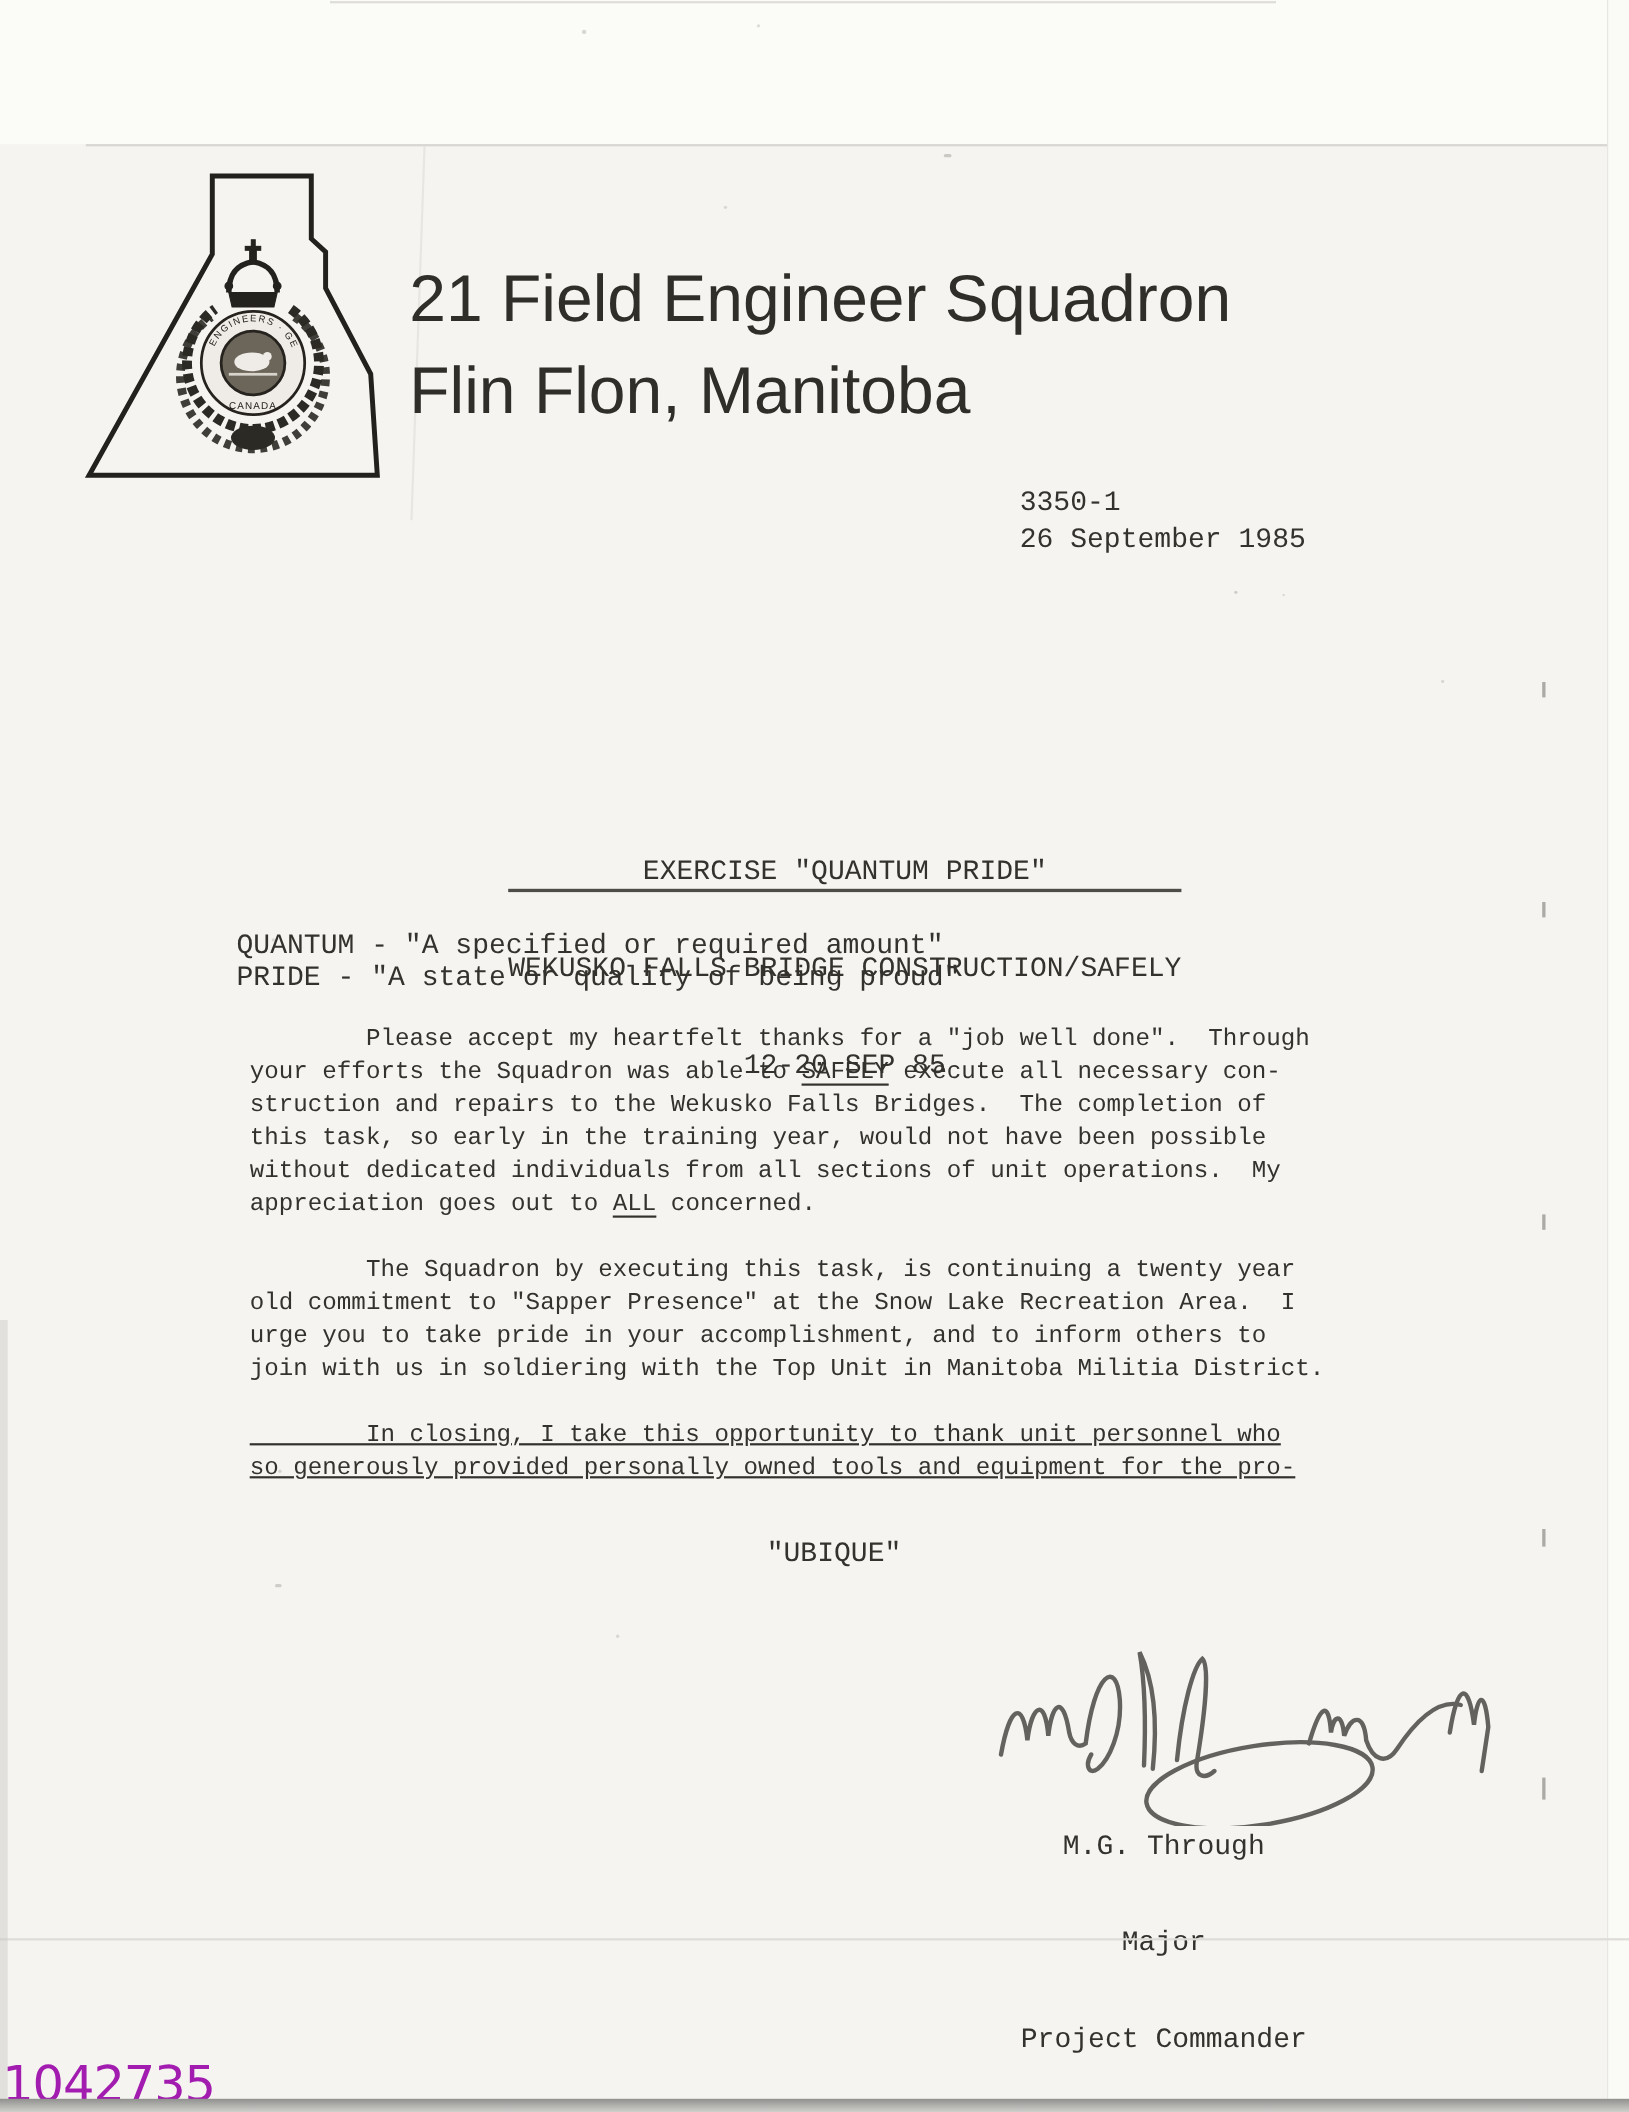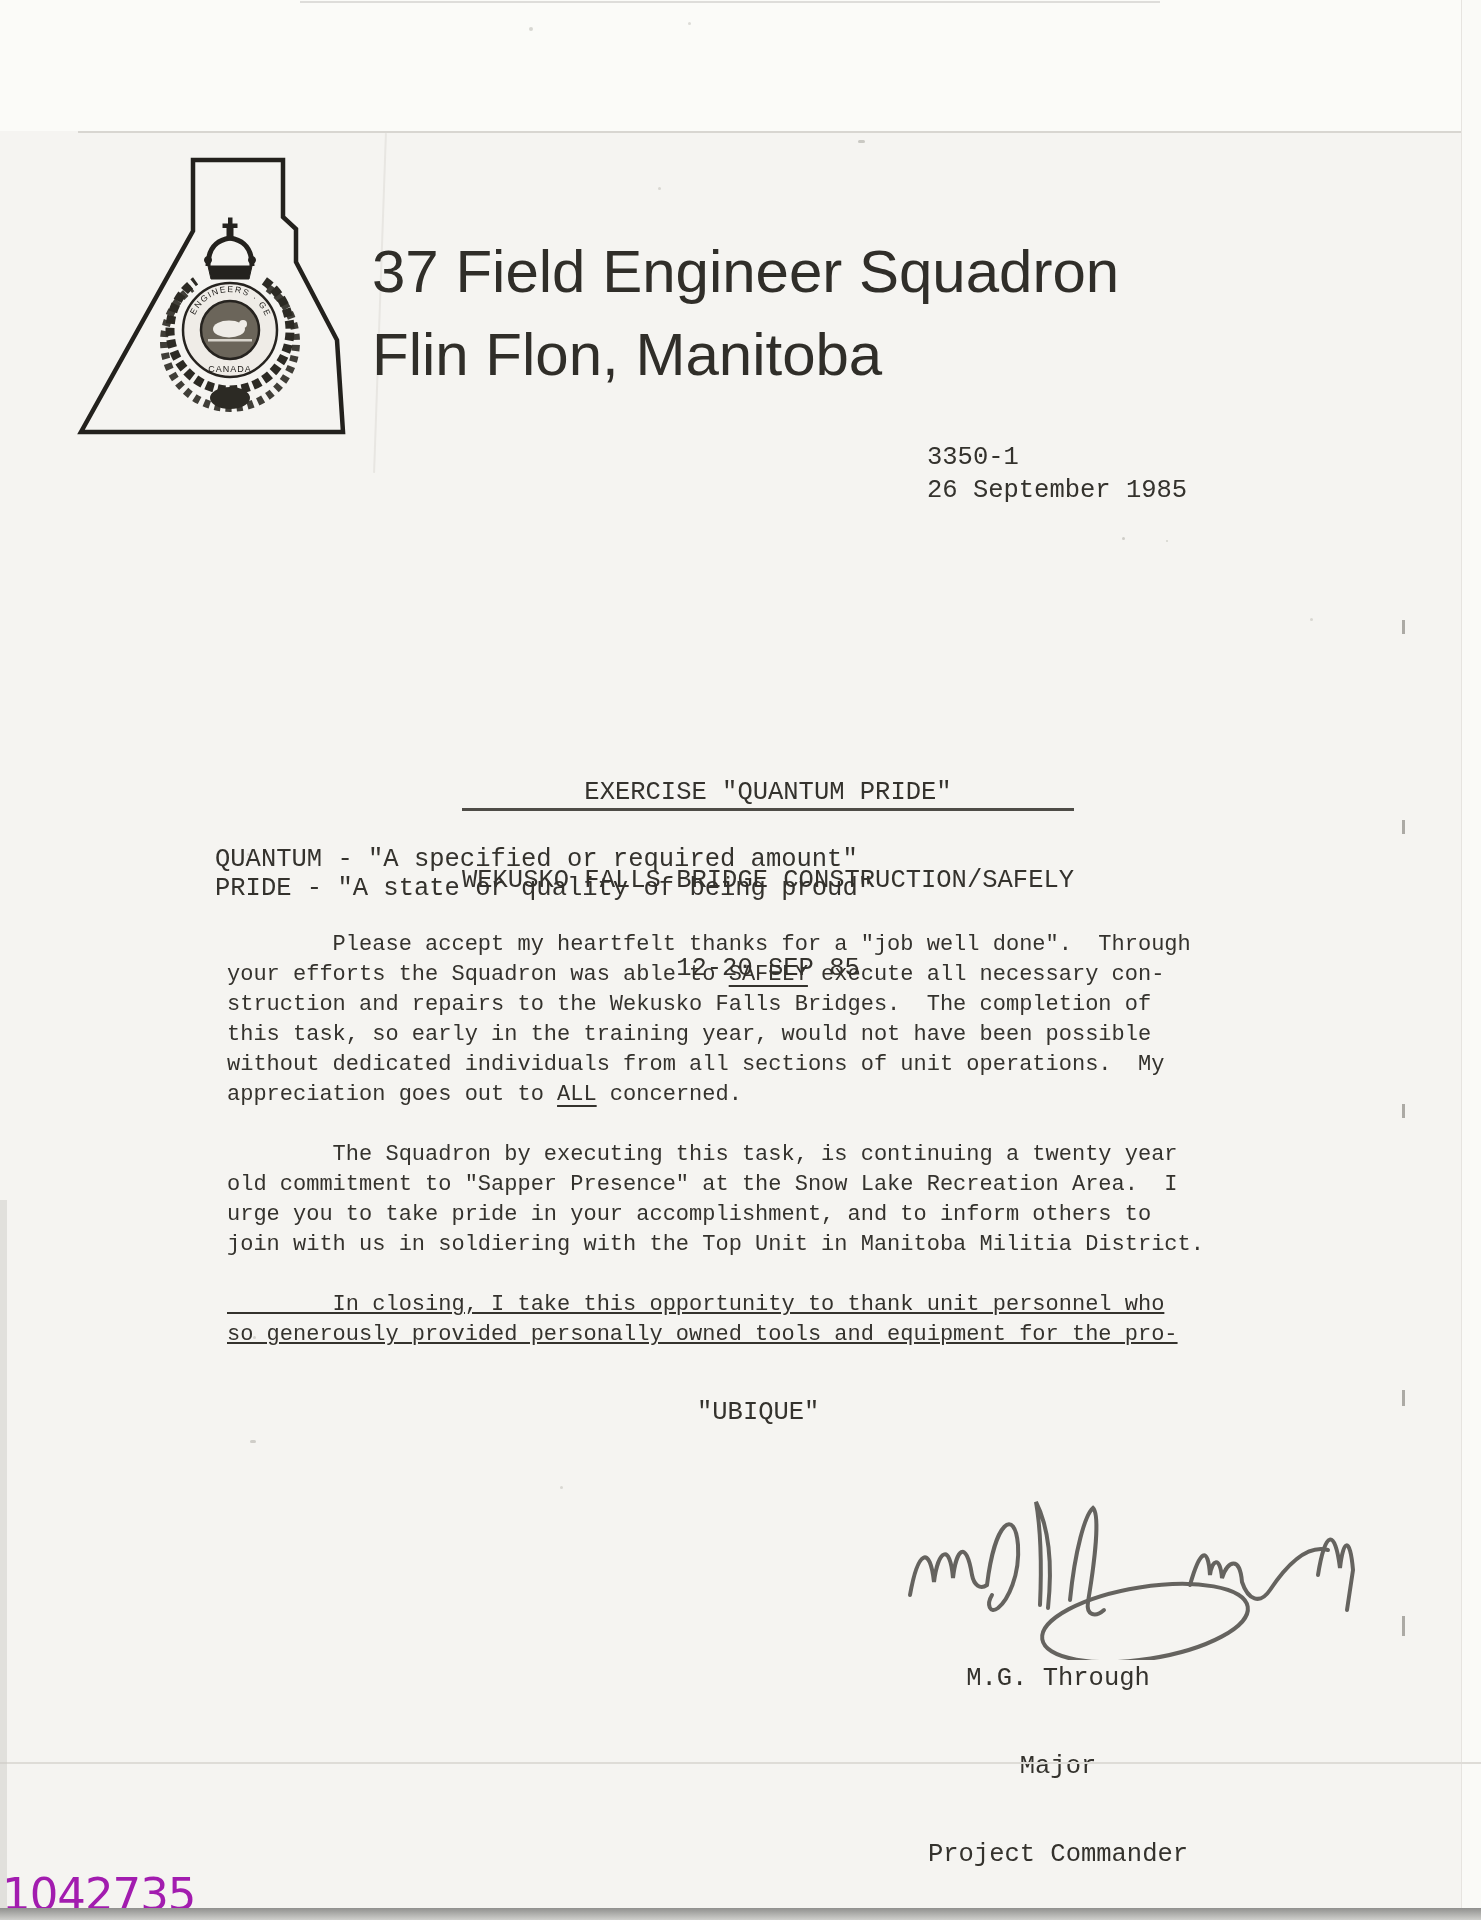--- a/index.html
+++ b/index.html
@@ -81,21 +81,21 @@
         <path d="M150,118 C150,98 160,92 172,90 C184,92 194,98 194,118" fill="none" stroke-width="5"></path>
         <circle cx="150" cy="112" r="3.5"></circle>
         <circle cx="194" cy="112" r="3.5"></circle>
         <rect x="169" y="80" width="6" height="12"></rect>
         <rect x="165" y="76" width="14" height="3.5"></rect>
         <rect x="170.5" y="70" width="3.5" height="12"></rect>
       </g>
     </svg>
   </div>
 
-  <div class="abs headline" style="left:372px;top:242px;">37 Field Engineer Squadron</div>
+  <div class="abs headline" style="left:372px;top:242px;">21 Field Engineer Squadron</div>
   <div class="abs headline" style="left:372px;top:325px;">Flin Flon, Manitoba</div>
 
   <div class="abs tw pica" style="left:927px;top:420px;margin-top:23px;">3350-1</div>
   <div class="abs tw pica" style="left:927px;top:476px;">26 September 1985</div>
 
   <div class="abs tw pica center" style="left:380px;top:720px;width:776px;">
     <div class="tl">EXERCISE "QUANTUM PRIDE"</div>
     <div class="tl">WEKUSKO FALLS BRIDGE CONSTRUCTION/SAFELY</div>
     <div class="tl">12-20 SEP 85</div>
   </div>

